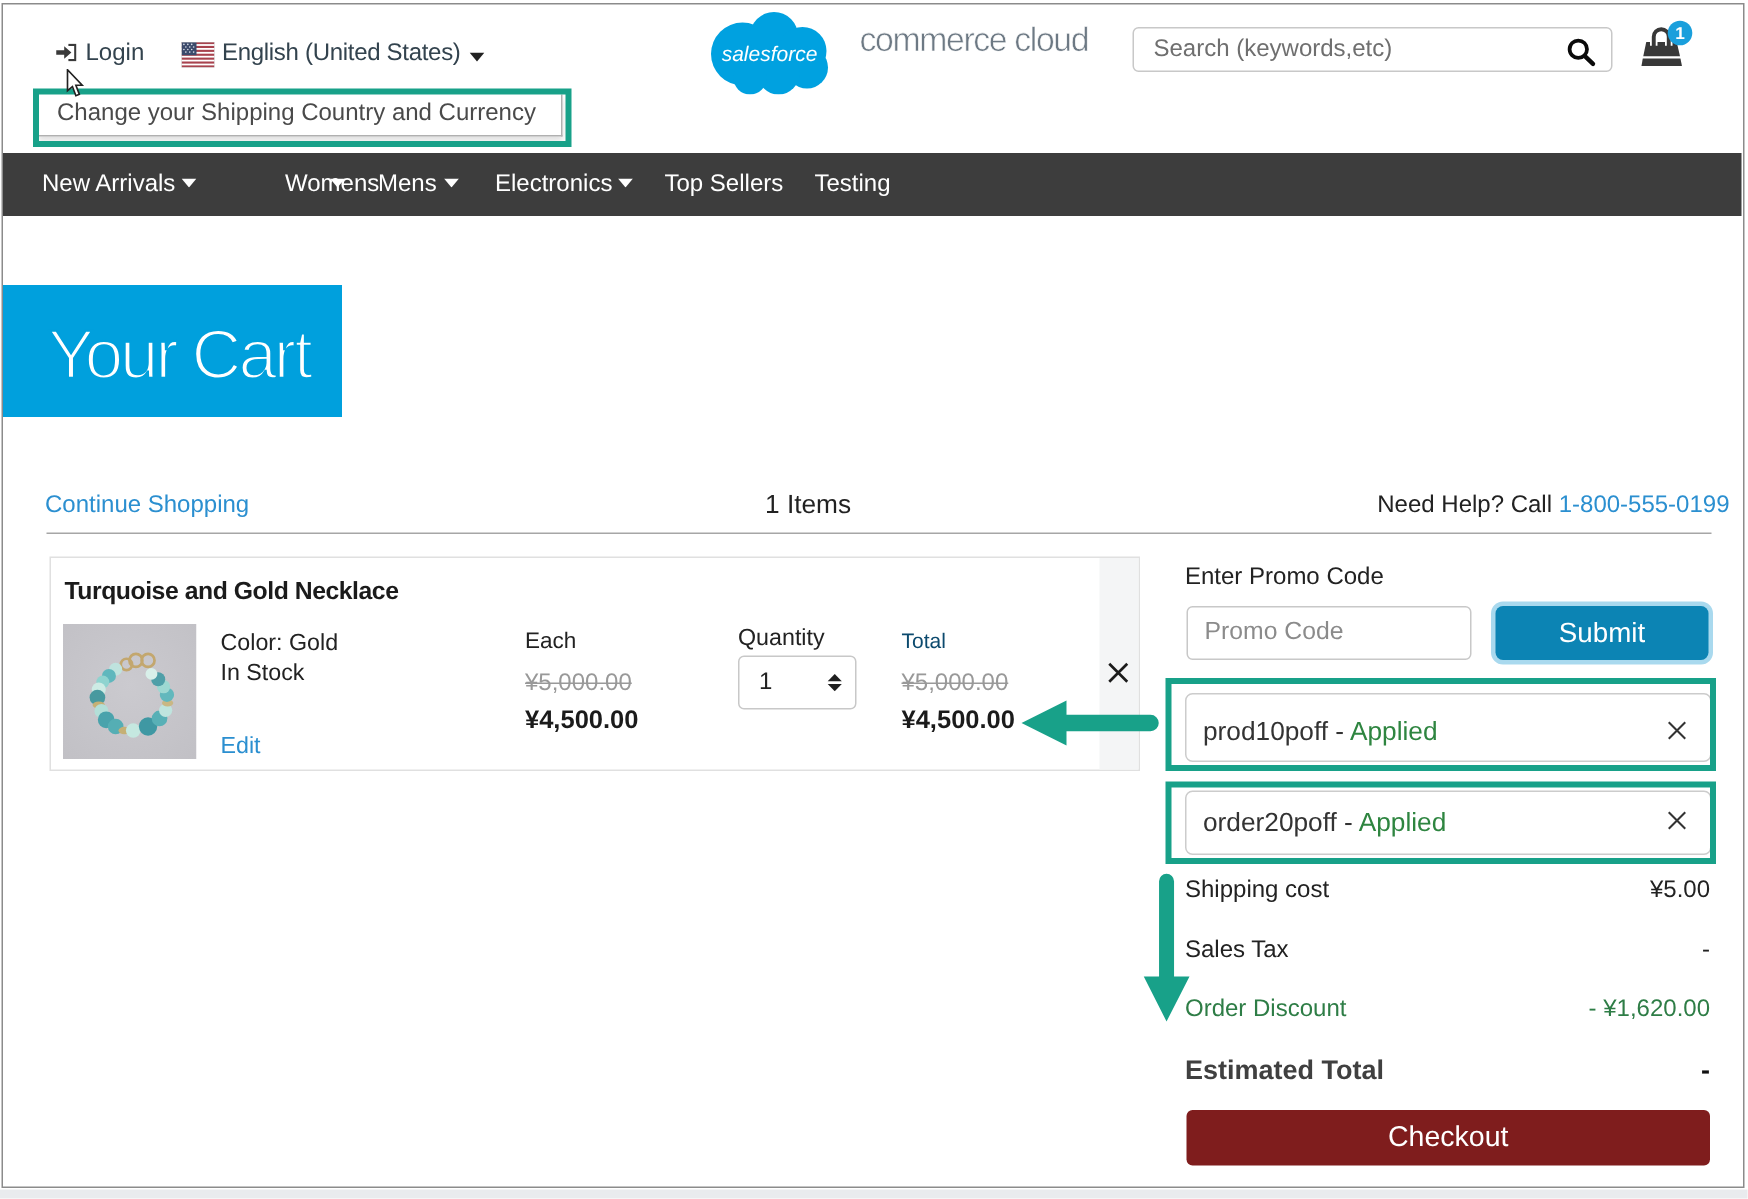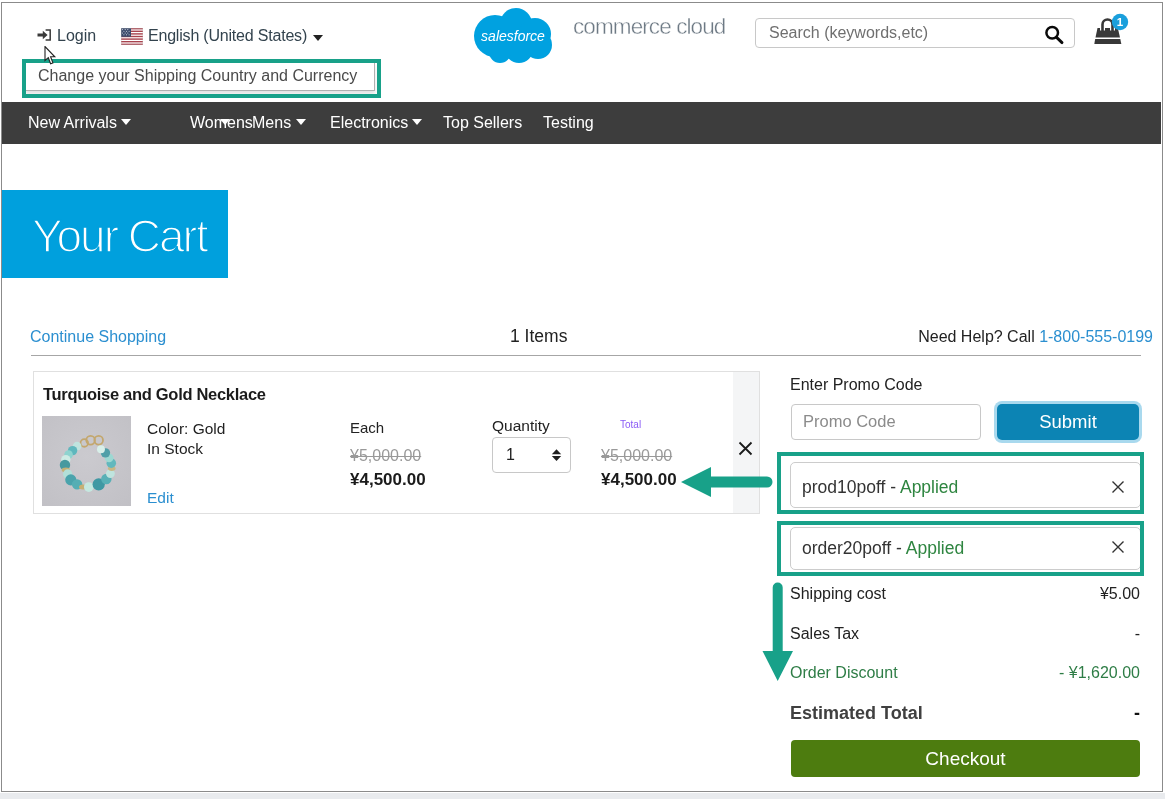--- a/index.html
+++ b/index.html
@@ -177,21 +177,21 @@
   <div class="abs" style="left:350px;top:470px;font-size:17px;font-weight:bold;color:#1b1b1b;">¥4,500.00</div>
 
   <div class="abs" style="left:492px;top:417px;font-size:15.5px;color:#222;">Quantity</div>
   <div class="abs" style="left:492px;top:437px;width:79px;height:36px;border:1px solid #c8c8c8;border-radius:4px;background:#fff;"></div>
   <div class="abs" style="left:506px;top:446px;font-size:16px;color:#222;">1</div>
   <svg class="abs" style="left:551px;top:449px;" width="11" height="12" viewBox="0 0 11 12">
     <path d="M0.8 5.2 L5.5 0.3 L10.2 5.2 Z" fill="#1f1f1f"></path>
     <path d="M0.8 7 L5.5 11.9 L10.2 7 Z" fill="#1f1f1f"></path>
   </svg>
 
-  <div class="abs" style="left:620px;top:419px;font-size:10px;color:#8b5cf6;">Total</div>
+  <div class="abs" style="left:601px;top:419px;font-size:14px;color:#0c4a6e;">Total</div>
   <div class="abs" style="left:601px;top:447px;font-size:16px;color:#999;text-decoration:line-through;">¥5,000.00</div>
   <div class="abs" style="left:601px;top:470px;font-size:17px;font-weight:bold;color:#1b1b1b;">¥4,500.00</div>
 
   <svg class="abs" style="left:738px;top:441px;" width="15" height="15" viewBox="0 0 15 15">
     <path d="M1.5 1.5 L13.5 13.5 M13.5 1.5 L1.5 13.5" stroke="#1b1b1b" stroke-width="1.8"></path>
   </svg>
 
   <svg class="abs" style="left:680px;top:465px;" width="97" height="34" viewBox="0 0 97 34">
     <path d="M1 17 L31 2 L31 11.5 L87 11.5 A5.5 5.5 0 0 1 87 22.5 L31 22.5 L31 32 Z" fill="#18a189"></path>
   </svg>
@@ -222,17 +222,17 @@
 
   <div class="abs" style="left:790px;top:585px;font-size:16px;color:#222;">Shipping cost</div>
   <div class="abs" style="left:940px;top:585px;width:200px;text-align:right;font-size:16px;color:#222;">¥5.00</div>
   <div class="abs" style="left:790px;top:625px;font-size:16px;color:#222;">Sales Tax</div>
   <div class="abs" style="left:940px;top:625px;width:200px;text-align:right;font-size:16px;color:#222;">-</div>
   <div class="abs" style="left:790px;top:664px;font-size:16px;color:#2e7d46;">Order Discount</div>
   <div class="abs" style="left:940px;top:664px;width:200px;text-align:right;font-size:16px;color:#2e7d46;">- ¥1,620.00</div>
   <div class="abs" style="left:790px;top:703px;font-size:18px;font-weight:bold;color:#404040;">Estimated Total</div>
   <div class="abs" style="left:940px;top:703px;width:200px;text-align:right;font-size:18px;font-weight:bold;color:#111;">-</div>
 
-  <div class="abs" style="left:791px;top:740px;width:349px;height:37px;background:#4d7c0f;border-radius:4px;color:#fff;font-size:19px;text-align:center;line-height:37px;">Checkout</div>
+  <div class="abs" style="left:791px;top:740px;width:349px;height:37px;background:#7f1d1d;border-radius:4px;color:#fff;font-size:19px;text-align:center;line-height:37px;">Checkout</div>
 
 </div>
 <div class="abs" style="left:0;top:793px;width:1165px;height:6px;background:#e9ebee;"></div>
 </div>
 
 </body></html>

